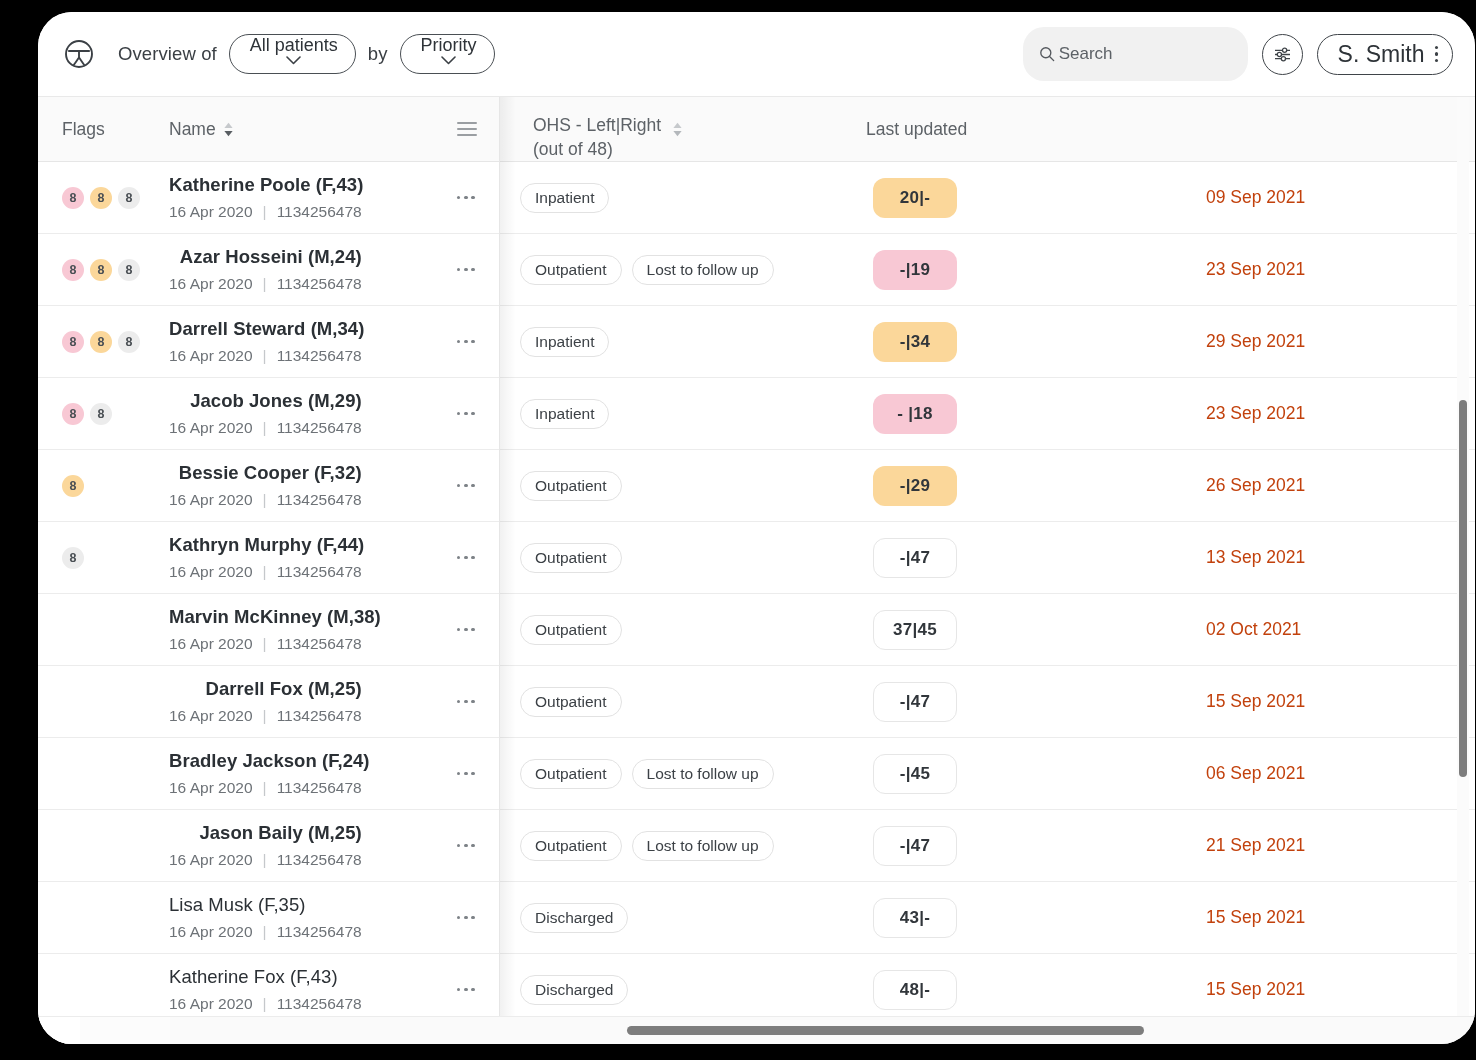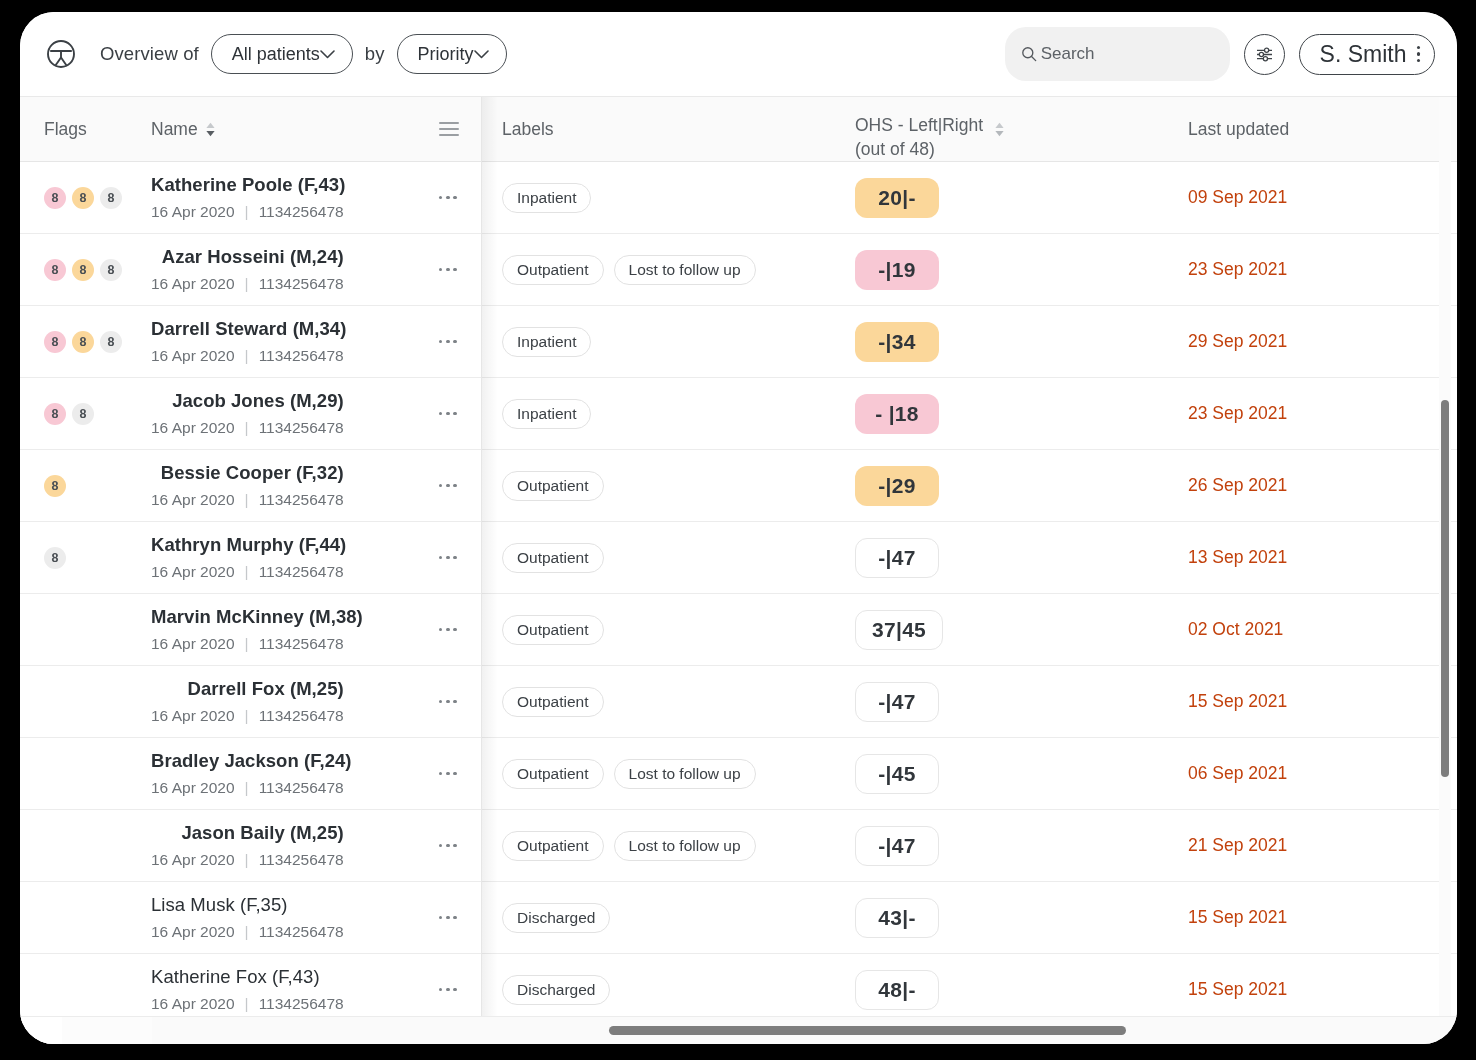--- a/index.html
+++ b/index.html
@@ -4,21 +4,21 @@
 <style>
   * { box-sizing: border-box; margin: 0; padding: 0; }
   html, body {
     width: 1476px; height: 1060px;
     background: #000;
     font-family: "Liberation Sans", sans-serif;
     overflow: hidden;
   }
   .app-window {
     position: absolute;
-    left: 20px; top: 12px;
+    left: 38px; top: 12px;
     width: 1437px; height: 1032px;
     background: #ffffff;
     border-radius: 34px;
     overflow: hidden;
     display: flex;
     flex-direction: column;
   }
 
   
   .topbar {
@@ -48,20 +48,21 @@
     height: 40px;
     padding: 0 17px 0 20px;
     margin: 0 12px;
     border: 1px solid #4a4f54;
     border-radius: 22px;
     font-size: 18px;
     color: #2e3338;
     background: #fff;
     cursor: pointer;
     white-space: nowrap;
+    flex-direction: column;
   }
   .chev { display:block; }
   .topbar-right {
     margin-left: auto;
     display: flex;
     align-items: center;
     gap: 14px;
   }
   .search-box {
     width: 225px;
@@ -202,21 +203,21 @@
     white-space: nowrap;
     background: #fff;
   }
 
   
   .score {
     min-width: 84px;
     height: 40px;
     border-radius: 12px;
     display:inline-flex; align-items:center; justify-content:center;
-    font-size: 21px;
+    font-size: 17px;
     font-weight: 700;
     color: #31363b;
     padding: 0 16px;
     letter-spacing: .3px;
   }
   .score.neutral { border: 1px solid #e6e6e6; background:#fff; }
   .score.orange  { background:#fbd79a; }
   .score.pink    { background:#f8c8d4; }
 
   .updated { font-size:17.5px; color:#c2410c; white-space:nowrap; }
@@ -327,23 +328,20 @@
               <polygon points="5.5,14.2 9.6,9 1.4,9" fill="#585d62"></polygon>
             </svg>
           </span>
           <span class="burger">
             <i></i>
               <i></i>
               <i></i>
           </span>
         </div>
       </div>
-      <div class="c-labels">
-        <span>Labels</span>
-      </div>
       <div class="c-score">
         <div class="head-score-inner">
           <span class="score-head-text">
             <span>OHS - Left|Right</span>
             <span>(out of 48)</span>
           </span>
           <span class="sortarrows" style="margin-left:11px;">
             <svg width="11" height="15" viewBox="0 0 11 15">
               <polygon points="5.5,0.8 9.6,6 1.4,6" fill="#c6c9cc"></polygon>
               <polygon points="5.5,14.2 9.6,9 1.4,9" fill="#b4b8bc"></polygon>

